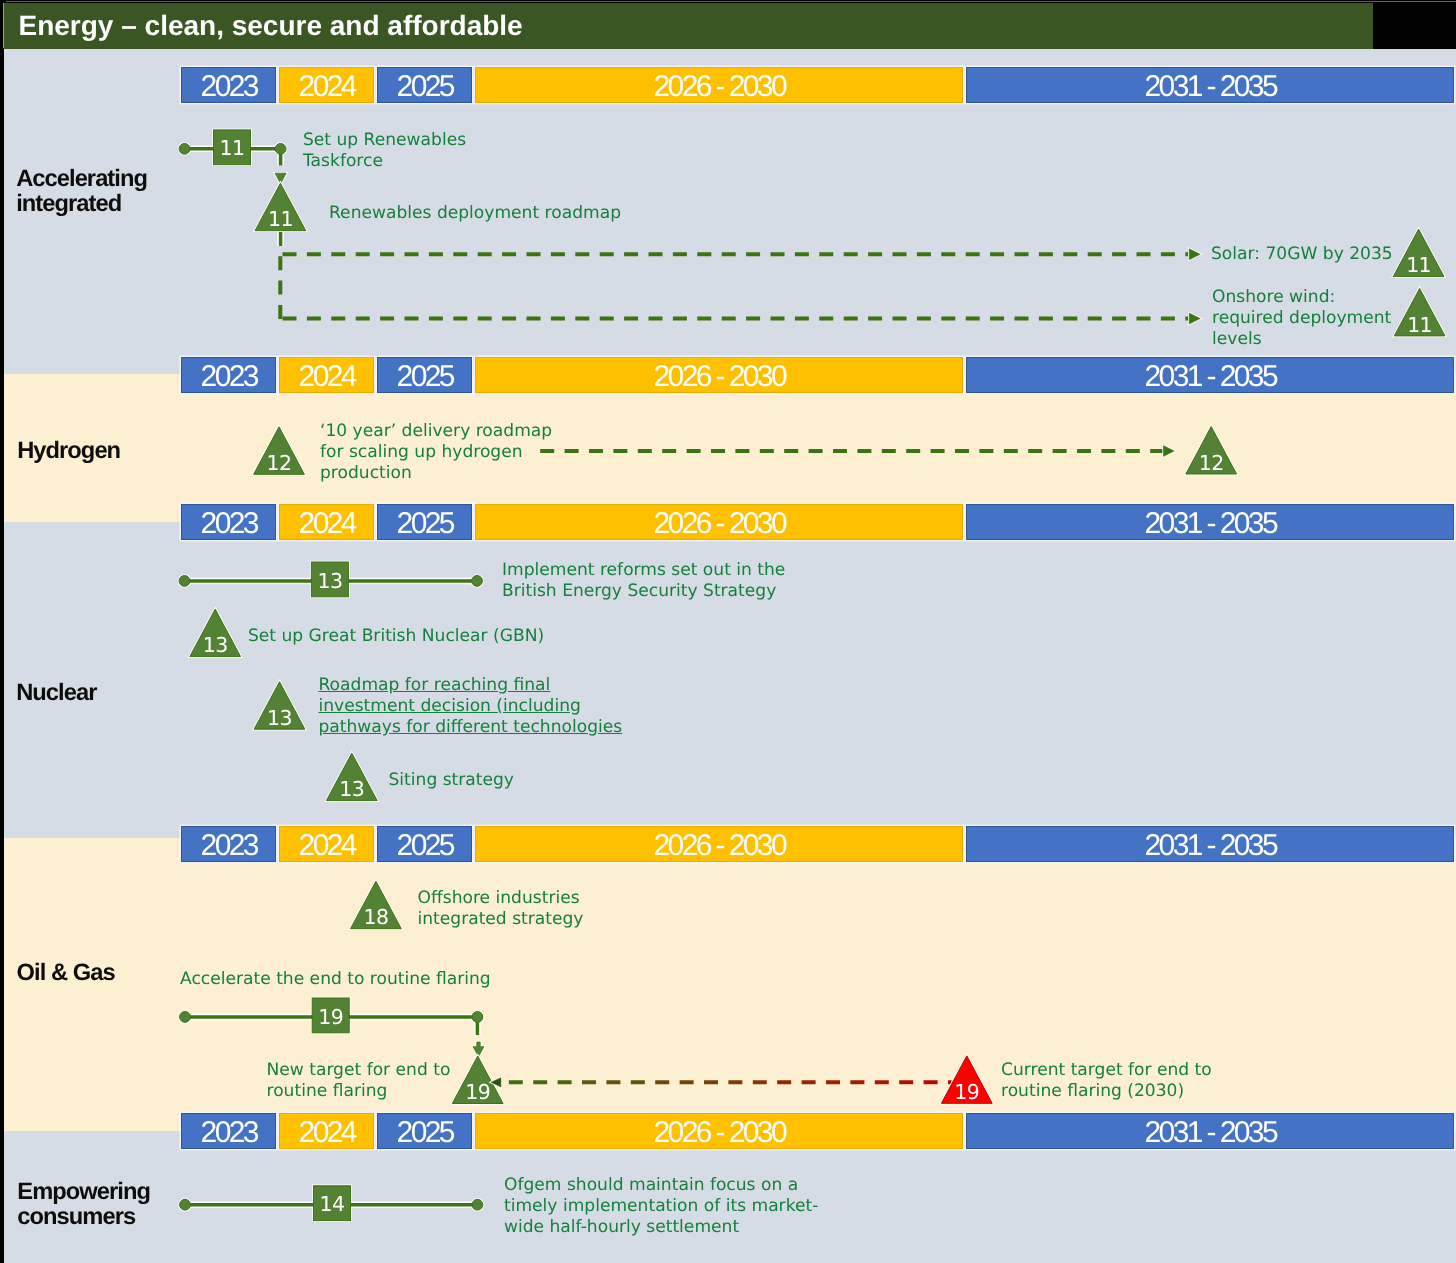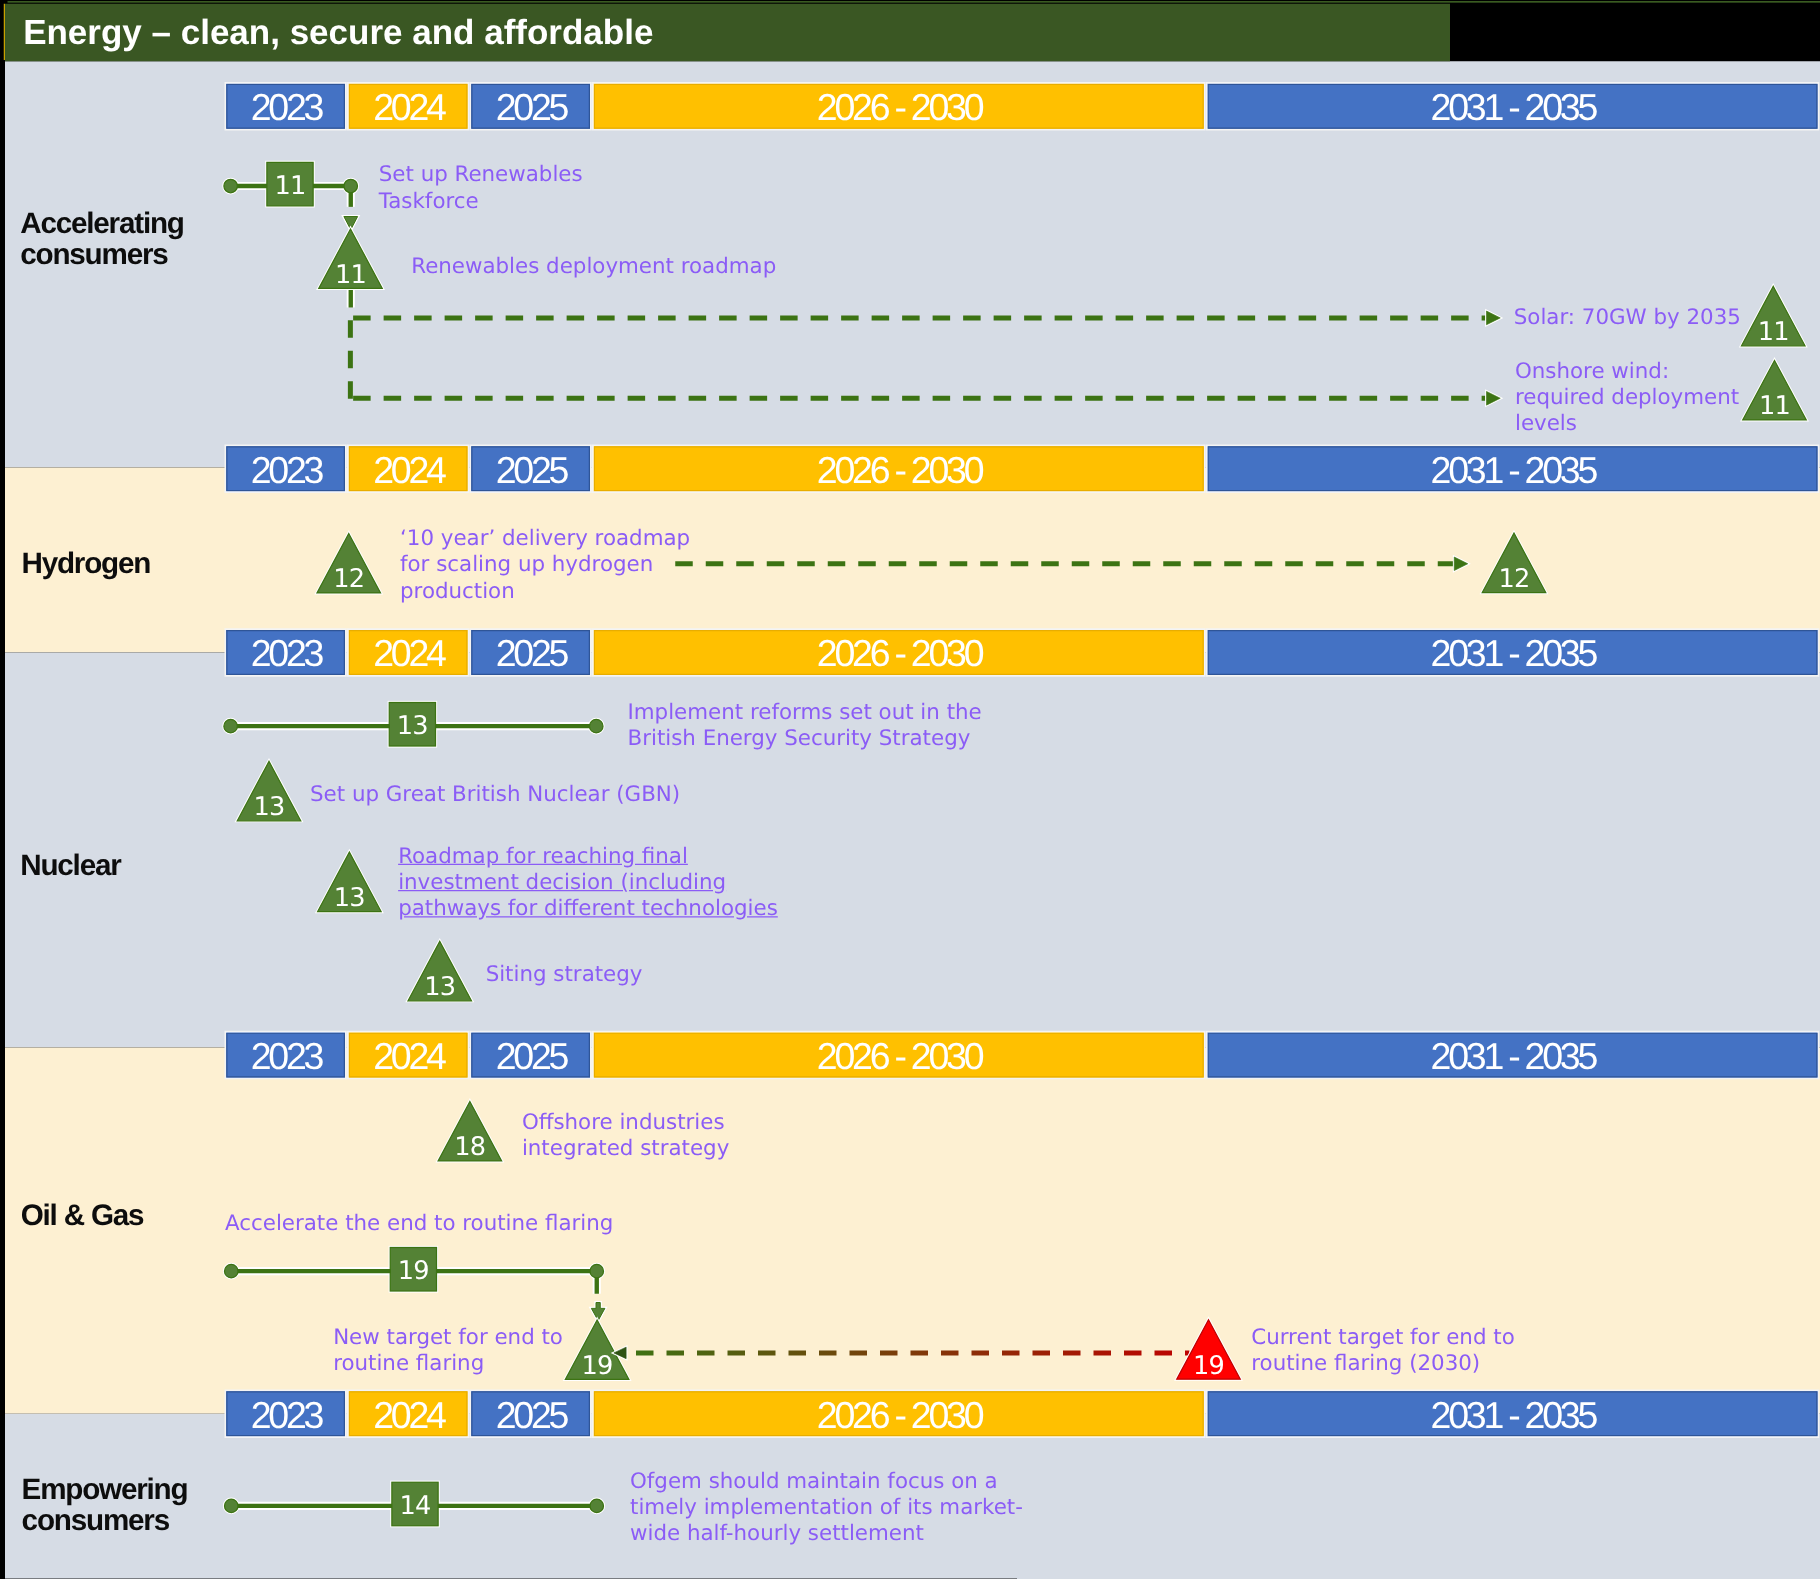--- a/index.html
+++ b/index.html
@@ -12,44 +12,44 @@
 .hdr{position:absolute;}
 .hdr-title{position:absolute;color:#ffffff;font-weight:bold;font-size:28px;
      font-family:"Liberation Sans",sans-serif;white-space:pre;}
 .band-label{position:absolute;font-weight:bold;font-size:23.7px;color:#0d0d0d;
      letter-spacing:-0.95px;line-height:25.4px;white-space:pre;
      font-family:"Liberation Sans",sans-serif;}
 .ybar{position:absolute;height:36px;color:#ffffff;font-size:30px;
       letter-spacing:-2.6px;text-indent:0.5px;padding-top:4px;
       display:flex;align-items:center;justify-content:center;line-height:1;
       box-sizing:border-box;font-family:"Liberation Sans",sans-serif;}
-.itxt{position:absolute;font-size:17.1px;color:#8b5cf6;line-height:21.4px;white-space:pre;}
+.itxt{position:absolute;font-size:17.1px;color:#15803d;line-height:21.4px;white-space:pre;}
 #gfx{position:absolute;left:0;top:0;}
 .badge{font-size:20.5px;fill:#ffffff;text-anchor:middle;letter-spacing:-0.6px;
        font-family:"DejaVu Sans",sans-serif;
        -webkit-font-smoothing:antialiased;text-rendering:geometricPrecision;}
 svg text{-webkit-font-smoothing:antialiased;}
 
 </style>
 </head>
 <body>
 
 <div id="root">
   <div class="band" style="left:4px;top:49px;width:1452px;height:325px;background:#d6dce5;"></div>
   <div class="band" style="left:4px;top:374px;width:1452px;height:148px;background:#fdf0d2;"></div>
   <div class="band" style="left:4px;top:522px;width:1452px;height:316px;background:#d6dce5;"></div>
   <div class="band" style="left:4px;top:838px;width:1452px;height:293px;background:#fdf0d2;"></div>
   <div class="band" style="left:4px;top:1131px;width:1452px;height:132px;background:#d6dce5;"></div>
-  <div class="hdr" style="left:4px;top:3px;width:1156px;height:46px;background:#3a5723;">
+  <div class="hdr" style="left:4px;top:3px;width:1369px;height:46px;background:#3a5723;">
     <div class="hdr-title" style="left:14.5px;top:6.5px;">Energy – clean, secure and affordable</div>
   </div>
   <div style="position:absolute;left:6px;top:1px;width:1450px;height:1.4px;background:#4d7a2c;"></div>
   <div style="position:absolute;left:2.6px;top:3px;width:1.6px;height:45px;background:#c8a000;"></div>
   <div class="band-label" style="left:16.2px;top:166.6px;">Accelerating
-consumers</div>
+integrated</div>
   <div class="band-label" style="left:17.2px;top:439.2px;">Hydrogen</div>
   <div class="band-label" style="left:16.2px;top:680.9px;">Nuclear</div>
   <div class="band-label" style="left:16.6px;top:961.4px;">Oil &amp; Gas</div>
   <div class="band-label" style="left:17.3px;top:1179.9px;">Empowering
 consumers</div>
   <div class="ybar" style="left:181.0px;top:67px;width:95.0px;background:#4472c4;box-shadow:0 0 0 1.4px #f4f4f4, inset 0 0 0 1px #2f5597;">2023</div>
   <div class="ybar" style="left:279.0px;top:67px;width:95.0px;background:#ffc000;box-shadow:0 0 0 1.4px #f4f4f4, inset 0 0 0 1px #e8ad00;">2024</div>
   <div class="ybar" style="left:377.0px;top:67px;width:95.0px;background:#4472c4;box-shadow:0 0 0 1.4px #f4f4f4, inset 0 0 0 1px #2f5597;">2025</div>
   <div class="ybar" style="left:475.0px;top:67px;width:488.0px;background:#ffc000;box-shadow:0 0 0 1.4px #f4f4f4, inset 0 0 0 1px #e8ad00;">2026 - 2030</div>
   <div class="ybar" style="left:966.0px;top:67px;width:488.0px;background:#4472c4;box-shadow:0 0 0 1.4px #f4f4f4, inset 0 0 0 1px #2f5597;">2031 - 2035</div>

